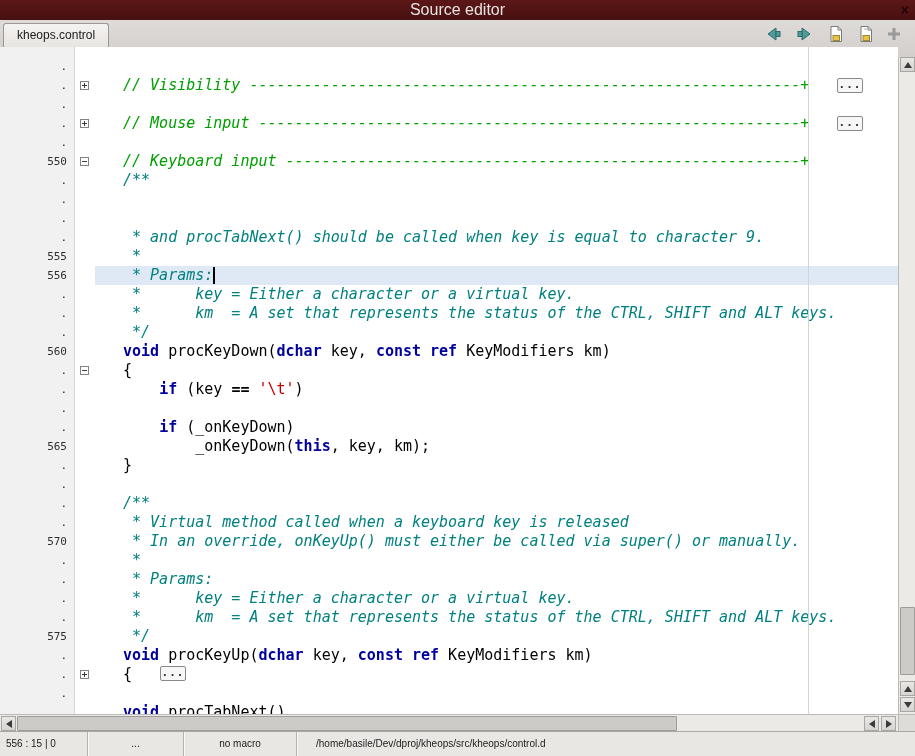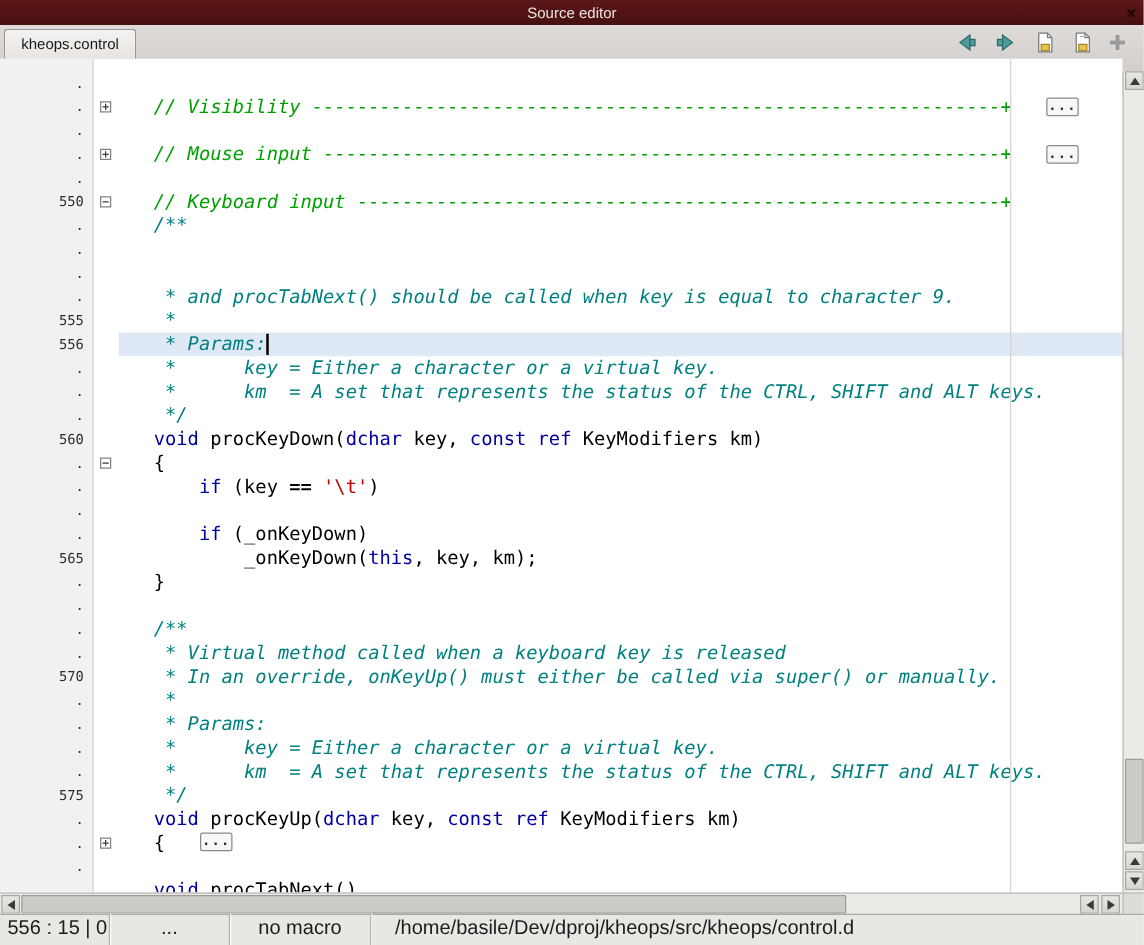--- a/index.html
+++ b/index.html
@@ -1,41 +1,41 @@
 <!DOCTYPE html>
 <html style="--comment: #00A000; --ddoc: #008080; --keyword: #0000A0; --string: #C00000; --plain: #000000; --current_line_bg: #dfe9f6; --gutter_bg: #f1f1f1; --margin_line: #d4d4d4;"><head>
 <meta charset="utf-8">
 <style>
   *{margin:0;padding:0;box-sizing:border-box}
   html,body{width:915px;height:756px;overflow:hidden;font-family:"Liberation Sans",sans-serif;background:#ececec;position:relative}
 
   
   .titlebar{position:absolute;top:0;left:0;right:0;height:20px;background:linear-gradient(#5c1717,#471010);display:flex;align-items:center;justify-content:center}
-  .titlebar .title{font-size:12px;color:#eae2e2}
+  .titlebar .title{font-size:16px;color:#eae2e2}
   .titlebar .close{position:absolute;right:6px;top:1px;font-size:14px;font-weight:bold;color:#220505;cursor:default;line-height:18px}
 
   
   .tabbar{position:absolute;top:20px;left:0;right:0;height:45px;background:linear-gradient(#dedbd8,#cfccc9);border-bottom:1px solid #a8a5a2}
   .tab{position:absolute;left:3px;top:3px;height:24px;padding:0 13px;background:linear-gradient(#f5f3f1,#e7e4e1);border:1px solid #9a9794;border-bottom:none;border-radius:3px 3px 0 0;font-size:12px;line-height:23px;color:#1a1a1a}
   .tbtn{position:absolute;top:3px;width:22px;height:21px;display:flex;align-items:center;justify-content:center}
   .tbtn svg{display:block}
 
   
   .editor{position:absolute;top:47px;left:0;width:898px;height:667px;background:#ffffff;overflow:hidden}
   .gutterbg{position:absolute;left:0;top:0;bottom:0;width:75px;background:var(--gutter_bg);border-right:1px solid #d6d6d6}
   .marginline{position:absolute;left:808px;top:0;bottom:0;width:1px;background:var(--margin_line);z-index:2;pointer-events:none}
   .lines{position:absolute;left:0;top:10px;right:0}
   .row{display:flex;height:19px;position:relative}
   .gut{flex:none;width:75px;text-align:right;padding-right:8px;font-family:"DejaVu Sans Mono",monospace;font-size:11px;line-height:19px;color:#2e2e2e}
   .foldcol{flex:none;width:20px;position:relative}
   .code{flex:1;font-family:"DejaVu Sans Mono",monospace;font-size:15px;line-height:19px;white-space:pre;padding-left:28px;position:relative;color:var(--plain)}
   .row.current .code{background:var(--current_line_bg)}
   .c{color:var(--comment);font-style:italic}
   .d{color:var(--ddoc);font-style:italic}
-  .k{color:var(--keyword);font-weight:normal}
+  .k{color:var(--keyword);font-weight:bold}
   .s{color:var(--string)}
   .o{font-weight:bold}
   .fbox{position:absolute;left:5px;top:5px;width:9px;height:9px;border:1px solid #838383;background:#fff}
   .fbox::before{content:"";position:absolute;left:1px;right:1px;top:3px;height:1px;background:#3c3c3c}
   .fbox.plus::after{content:"";position:absolute;top:1px;bottom:1px;left:3px;width:1px;background:#3c3c3c}
   .caret{position:absolute;top:1px;width:2px;height:17px;background:#000}
   .ellipsis{border:1px solid #8a8a8a;border-radius:2px;background:#f7f7f7;color:#303030;font-family:"DejaVu Sans Mono",monospace;font-size:11px;font-weight:bold;line-height:12px;letter-spacing:1px;text-align:center}
   .ellipsis.rbox{position:absolute;left:837px;top:2px;width:26px;height:15px;z-index:3}
   .ellipsis.inline{display:inline-block;width:26px;height:15px;margin-left:28px;vertical-align:middle;position:relative;top:-1px}
 
@@ -48,21 +48,21 @@
   .hscroll .sbtn{top:1px;height:15px;width:15px}
   .vthumb{position:absolute;left:1px;width:15px;background:#cdcbc7;border:1px solid #9e9c98;border-radius:1px}
   .hthumb{position:absolute;top:1px;height:15px;background:#cdcbc7;border:1px solid #9e9c98;border-radius:1px}
   .tri{width:0;height:0}
   .tri-up{border-left:4px solid transparent;border-right:4px solid transparent;border-bottom:6px solid #3a3a3a}
   .tri-down{border-left:4px solid transparent;border-right:4px solid transparent;border-top:6px solid #3a3a3a}
   .tri-left{border-top:4px solid transparent;border-bottom:4px solid transparent;border-right:6px solid #3a3a3a}
   .tri-right{border-top:4px solid transparent;border-bottom:4px solid transparent;border-left:6px solid #3a3a3a}
 
   
-  .statusbar{position:absolute;left:0;bottom:0;width:915px;height:25px;background:#e9e7e4;border-top:1px solid #aaa8a4;display:flex;align-items:flex-end;font-size:16px;color:#1c1c1c}
+  .statusbar{position:absolute;left:0;bottom:0;width:915px;height:25px;background:#e9e7e4;border-top:1px solid #aaa8a4;display:flex;align-items:flex-start;font-size:10px;color:#1c1c1c}
   .panel{height:25px;line-height:24px;border-right:1px solid #b4b2ae;box-shadow:1px 0 0 #fbfaf8}
   .p1{width:88px;padding-left:6px}
   .p2{width:96px;text-align:center}
   .p3{width:113px;text-align:center}
   .p4{flex:1;padding-left:19px;border-right:none;box-shadow:none}
 </style>
 </head>
 <body>
 
 <div class="titlebar">

